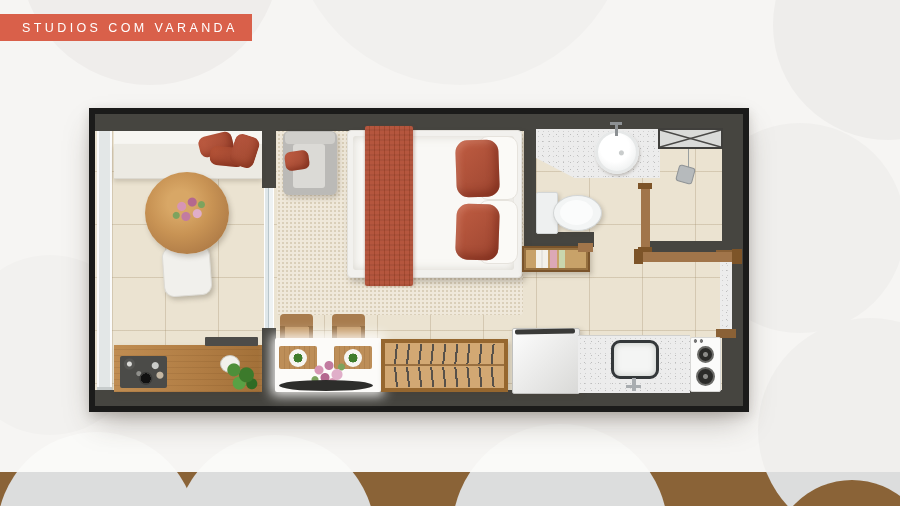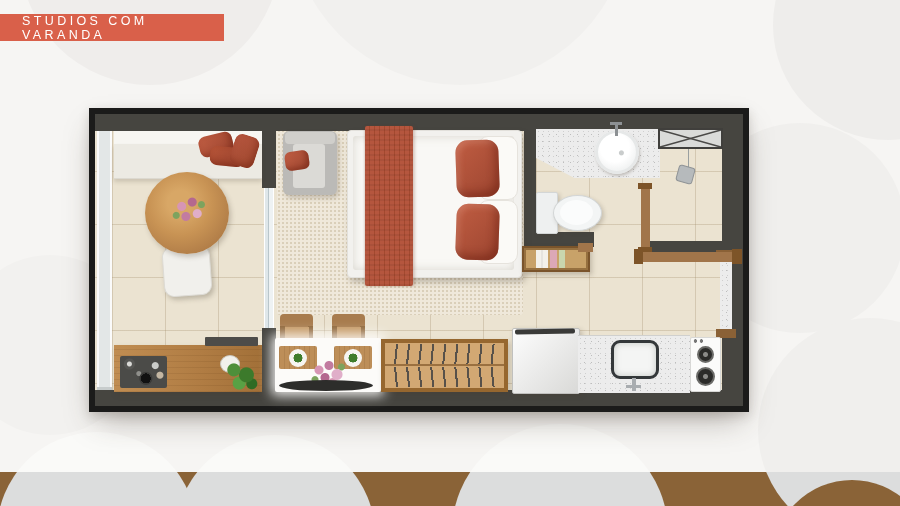--- a/index.html
+++ b/index.html
@@ -9,21 +9,21 @@
     --frame:#1b1b1a; --wall:#464540; --floor:#ebe3d1; --rug:#efe8da;
     --wood:#b9854d; --wood-dark:#7d5428; --wood-light:#d2a873;
     --accent-red:#b0523c; --blanket:#b2533b; --granite:#ececec;
     --fixture-white:#f4f5f5; --steel:#3a3a38;
   }
   html,body{margin:0;padding:0;background:#e9e8e6;font-family:"Liberation Sans",sans-serif;}
   .stage{position:relative;width:900px;height:506px;overflow:hidden;background:var(--page-bg);}
   .abs{position:absolute;}
   .circ{position:absolute;border-radius:50%;}
   .band{position:absolute;left:0;top:472px;width:900px;height:34px;overflow:hidden;background:var(--band-brown);}
-  .banner{position:absolute;left:0;top:14px;width:224px;height:27px;background:var(--banner-bg);
+  .banner{position:absolute;left:0;top:14px;width:252px;height:27px;background:var(--banner-bg);
           display:flex;align-items:center;padding-left:22px;box-sizing:border-box;z-index:30;}
   .banner span{color:var(--banner-text);font-size:12.5px;letter-spacing:3.4px;font-weight:400;}
   .plan{position:absolute;left:89px;top:108px;width:660px;height:304px;background:var(--frame);z-index:20;
         box-shadow:0 14px 30px -8px rgba(60,50,40,.38), 0 4px 10px rgba(60,50,40,.18);}
   .wall{position:absolute;background:var(--wall);}
   .wood{background:linear-gradient(90deg,#c08d52,#b07c43 60%,#a27038);}
   .sh{box-shadow:2px 3px 5px rgba(70,60,45,.25);}
   .grout{background-image:
      linear-gradient(90deg, rgba(160,140,105,.30) 0 1px, transparent 1px 100%),
      linear-gradient(0deg, rgba(160,140,105,.30) 0 1px, transparent 1px 100%);

